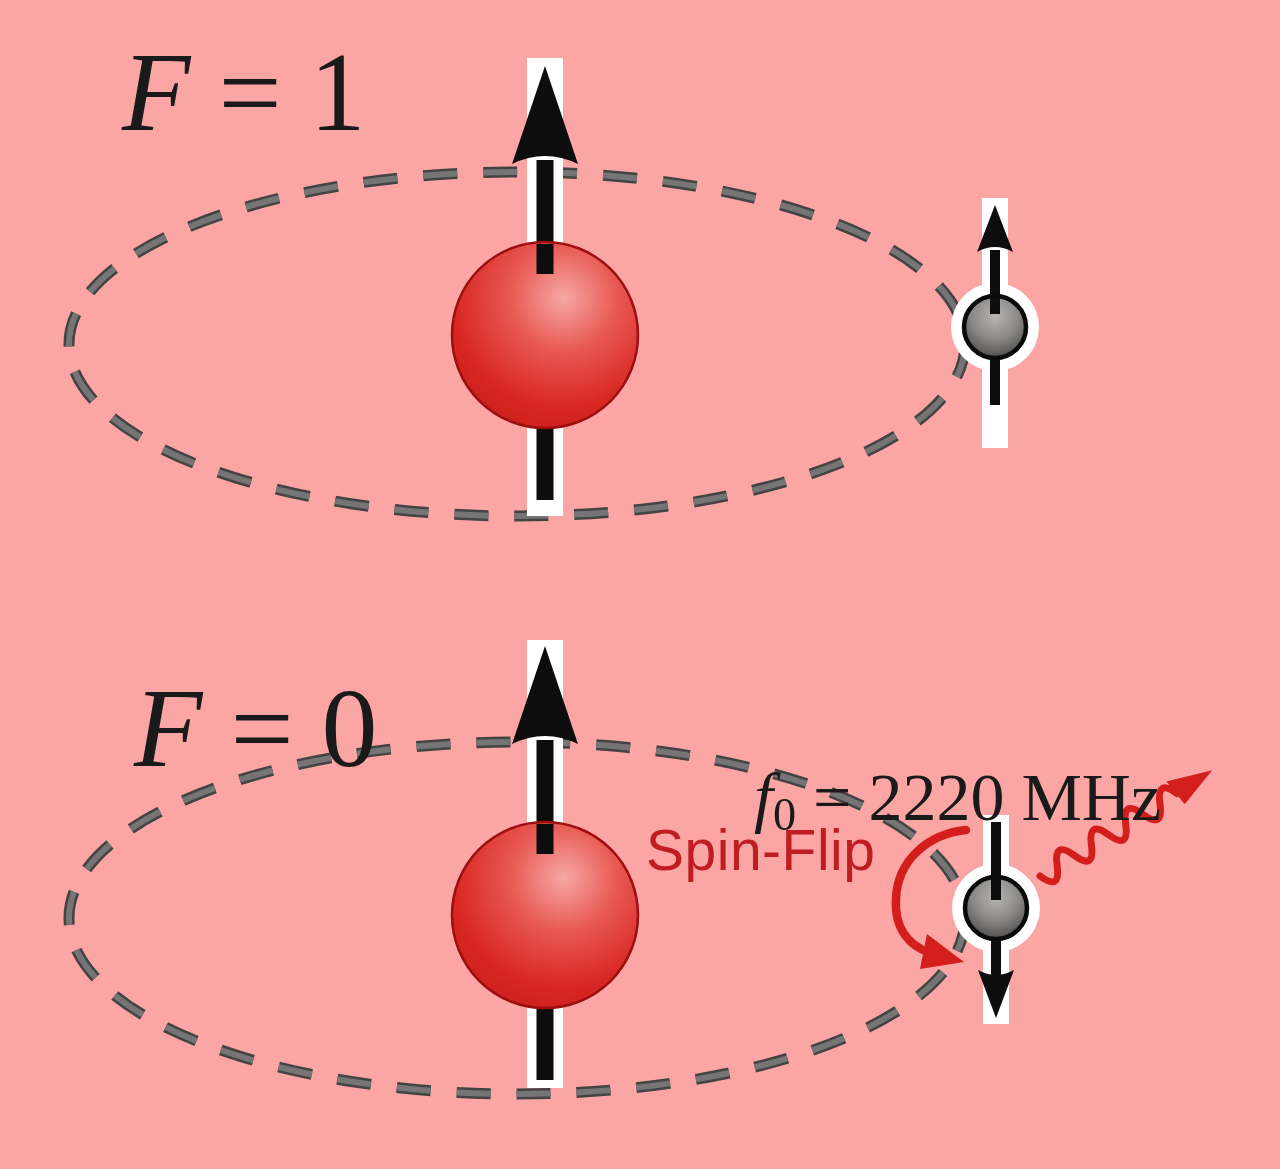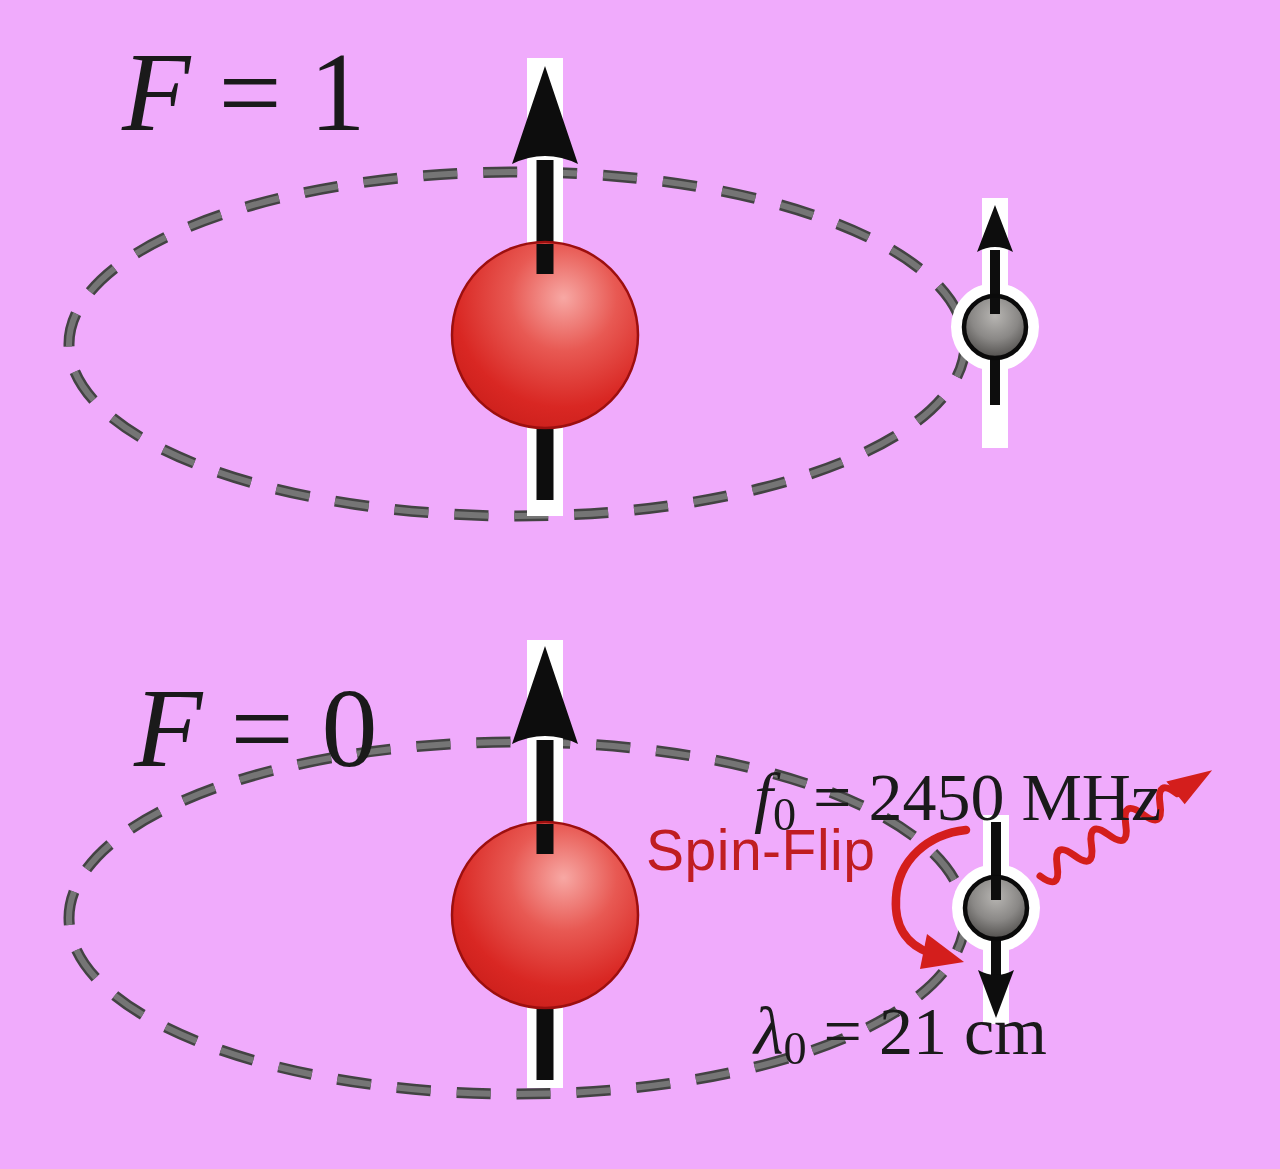--- a/index.html
+++ b/index.html
@@ -1,19 +1,19 @@
 <!DOCTYPE html>
 <html><head>
 <meta charset="utf-8">
 <style>
   html,body{margin:0;padding:0;background:#fff;}
   .stage{
     position:relative;
     width:1280px;height:1169px;
-    background:#f0abfc;
+    background:#fca5a5;
     overflow:hidden;
     font-family:"Liberation Serif","DejaVu Serif",serif;
   }
   .stage svg{position:absolute;left:0;top:0;}
   .label{
     position:absolute;
     color:#1a1a1a;
     line-height:1;
     white-space:pre;
   }
@@ -121,19 +121,18 @@
       <line x1="996" y1="876" x2="996" y2="900" stroke="#0d0d0d" stroke-width="10"></line>
       <path d="M996 1018 L1014 970 Q996 980 978 970 Z" fill="#0d0d0d"></path>
     </g>
   </svg>
 
   <div class="label state-label" style="left:122px; top:36px;"><span class="sym">F</span><span> = 1</span></div>
 
   <div class="label state-label" style="left:134px; top:632px;margin-top:40px;"><span class="sym">F</span><span> = 0</span></div>
 
   <div class="label math-block" style="left:754px; top:602px;">
-    <div><span class="sym">f</span><sub>0</sub><span> = 2450 MHz</span></div>
-    <div><span class="sym">λ</span><sub>0</sub><span> = 21 cm</span></div>
+    <div><span class="sym">f</span><sub>0</sub><span> = 2220 MHz</span></div>
   </div>
 
   <div class="label spin-flip-label" style="left:646px; top:822px;">Spin-Flip</div>
 
 </div>
 
 </body></html>

